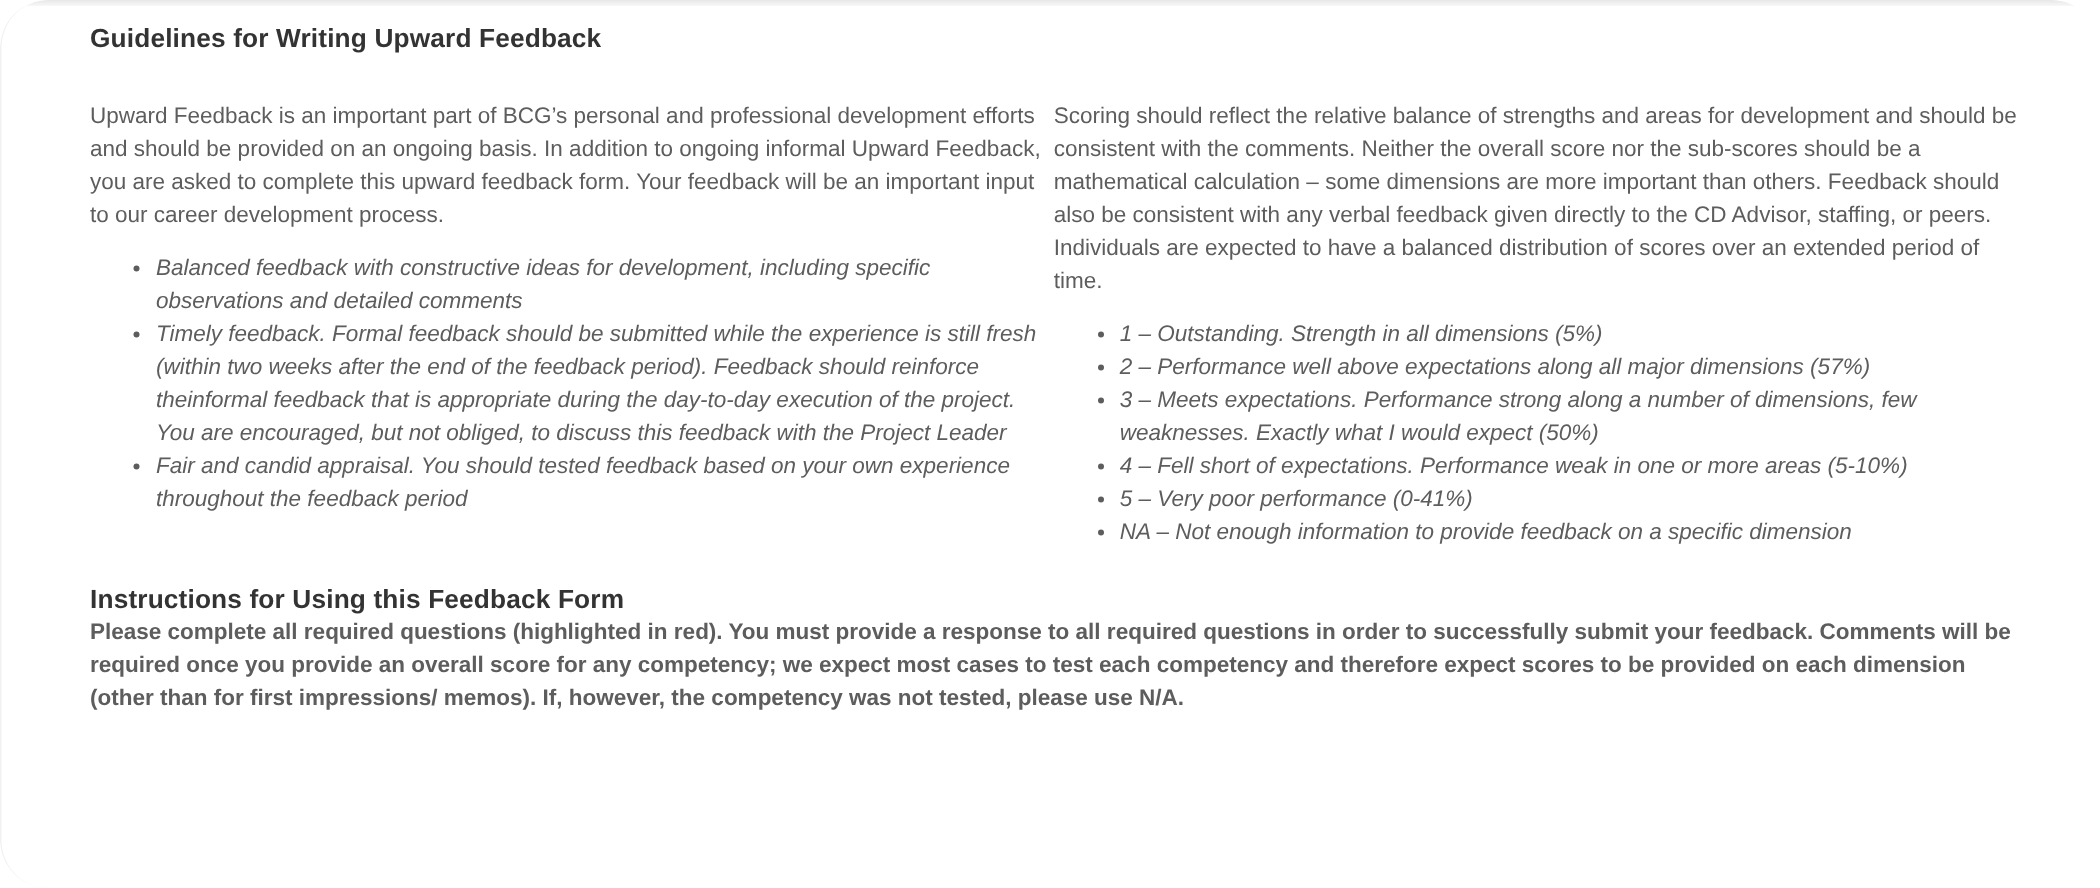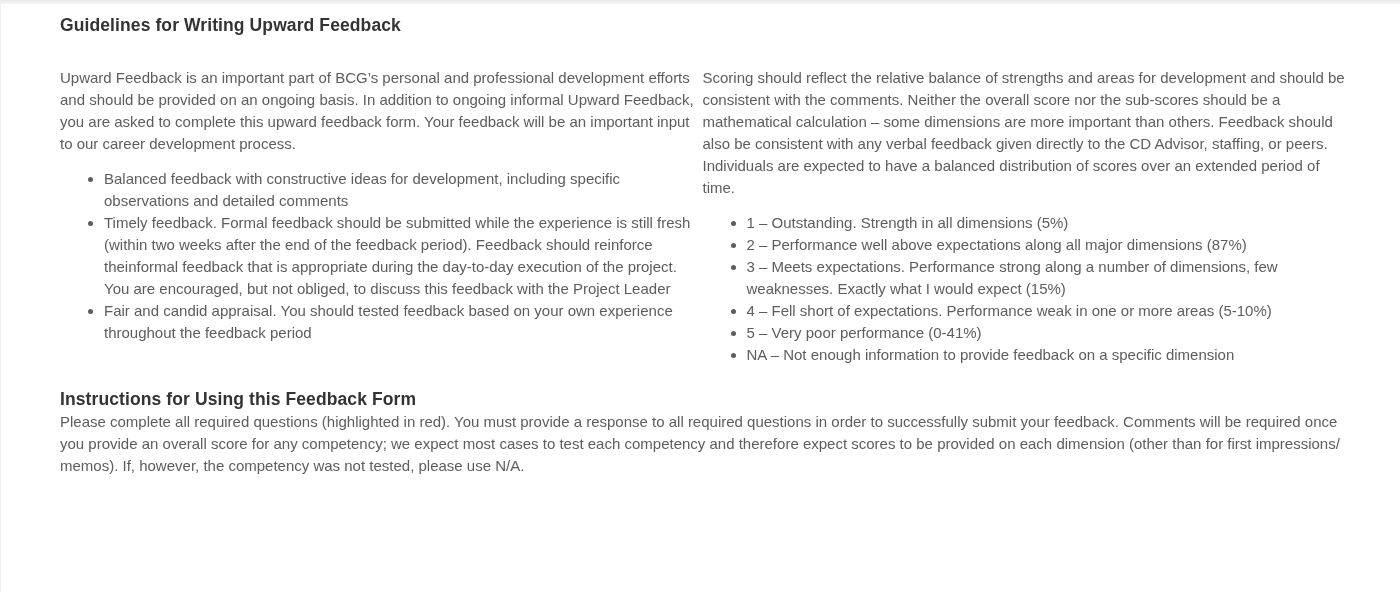--- a/index.html
+++ b/index.html
@@ -1,15 +1,15 @@
 <!DOCTYPE html>
 <html lang="en"><head>
 <meta charset="utf-8">
 <style>
-  * { box-sizing: border-box; }
+  * { box-sizing: border-box; border-radius: 32px; }
   html, body {
     margin: 0;
     padding: 0;
     background: #ffffff;
     font-family: "Liberation Sans", sans-serif;
   }
   .viewport {
     width: 1400px;
     height: 592px;
     background: #ffffff;
@@ -44,33 +44,35 @@
     margin: 0;
     font-size: 15px;
     line-height: 22px;
     color: #5d5d5d;
     hyphens: manual;
   }
   ul.bullet-list {
     margin: 13px 0 0 0;
     padding: 0 0 0 44px;
     list-style: disc outside;
+    font-style: italic;
   }
   ul.bullet-list li {
     font-size: 15px;
     line-height: 22px;
     color: #5d5d5d;
     hyphens: manual;
   }
   .instructions-title {
     margin-top: 21px;
   }
   .instructions-para {
     margin-top: 31px;
     line-height: 23px;
+    font-weight: bold;
   }
   .submit-note {
     margin-top: 22px;
   }
 </style>
 </head>
 <body>
 
 <div class="viewport">
   <div class="top-edge"></div>
@@ -86,22 +88,22 @@
           <li>Balanced feedback with constructive ideas for development, including spe­cific observations and detailed comments</li>
           <li>Timely feedback. Formal feedback should be submitted while the experi­ence is still fresh (within two weeks after the end of the feedback period). Feedback should reinforce theinformal feedback that is appropriate during the day-to-day execution of the project. You are encouraged, but not obliged, to discuss this feedback with the Project Leader</li>
           <li>Fair and candid appraisal. You should tested feedback based on your own experience throughout the feedback period</li>
         </ul>
       </div>
 
       <div class="col">
         <p class="body-text">Scoring should reflect the relative balance of strengths and areas for development and should be consistent with the comments. Neither the overall score nor the sub-scores should be a mathematical calculation – some dimensions are more important than oth­ers. Feedback should also be consistent with any verbal feedback given directly to the CD Advisor, staffing, or peers. Individuals are expected to have a balanced distribution of scores over an extended period of time.</p>
         <ul class="bullet-list">
           <li>1 – Outstanding. Strength in all dimensions (5%)</li>
-          <li>2 – Performance well above expectations along all major dimensions (87%)</li>
-          <li>3 – Meets expectations. Performance strong along a number of dimensions, few weaknesses. Exactly what I would expect (15%)</li>
+          <li>2 – Performance well above expectations along all major dimensions (57%)</li>
+          <li>3 – Meets expectations. Performance strong along a number of dimensions, few weaknesses. Exactly what I would expect (50%)</li>
           <li>4 – Fell short of expectations. Performance weak in one or more areas (5-10%)</li>
           <li>5 – Very poor performance (0-41%)</li>
           <li>NA – Not enough information to provide feedback on a specific dimension</li>
         </ul>
       </div>
 
     </div>
 
     <h2 class="section-title instructions-title">Instructions for Using this Feedback Form</h2>
 

